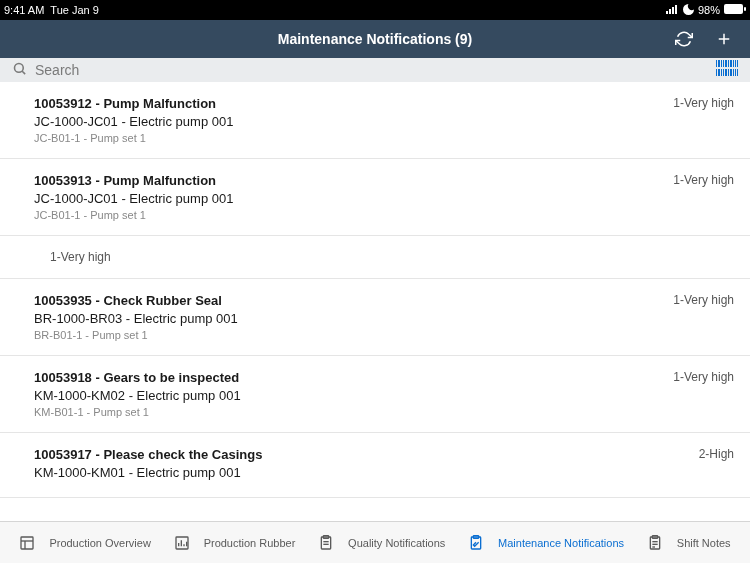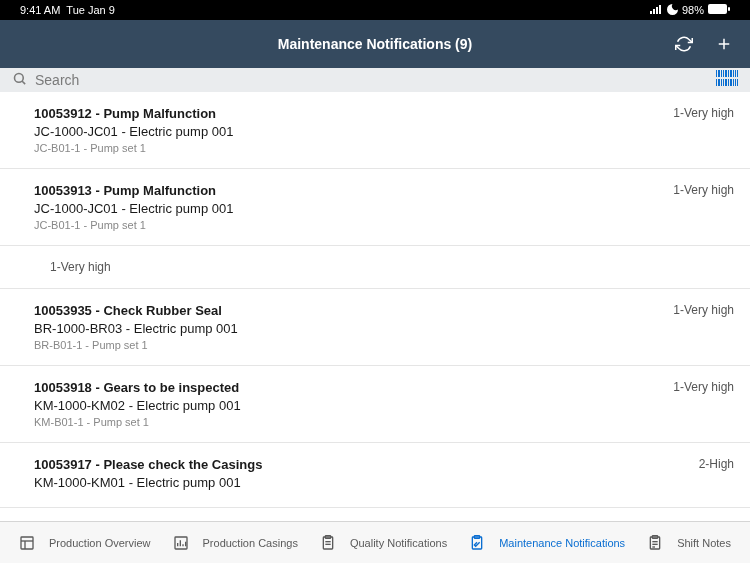--- a/index.html
+++ b/index.html
@@ -16,36 +16,36 @@
       display: flex;
       flex-direction: column;
     }
     .status-bar {
       height: 20px;
       background: #000000;
       color: #ffffff;
       display: flex;
       align-items: center;
       justify-content: space-between;
-      padding: 0 20px;
+      padding: 0 4px;
       font-size: 11px;
       font-weight: 500;
     }
     .status-left {
       display: flex;
       align-items: center;
       gap: 6px;
     }
     .status-right {
       display: flex;
       align-items: center;
       gap: 4px;
     }
     .nav-bar {
-      height: 48px;
+      height: 38px;
       background: #354a5f;
       display: flex;
       align-items: center;
       justify-content: center;
       position: relative;
       color: #ffffff;
     }
     .nav-title {
       font-size: 14px;
       font-weight: 600;
@@ -295,21 +295,21 @@
       </span>
     <span>Production Overview</span>
   </div>
     <div class="tab-item">
     <span class="tab-icon">
         <svg width="16" height="16" viewBox="0 0 24 24" fill="none" stroke="currentColor" stroke-width="2">
           <rect x="3" y="3" width="18" height="18" rx="1"></rect>
           <path d="M7 17V12M11 17V8M15 17V14M19 17V10"></path>
         </svg>
       </span>
-    <span>Production Casings</span>
+    <span>Production Rubber</span>
   </div>
     <div class="tab-item">
     <span class="tab-icon">
         <svg width="16" height="16" viewBox="0 0 24 24" fill="none" stroke="currentColor" stroke-width="2">
           <rect x="5" y="3" width="14" height="18" rx="1"></rect>
           <rect x="8" y="1" width="8" height="4" rx="1"></rect>
           <line x1="8" y1="10" x2="16" y2="10"></line>
           <line x1="8" y1="14" x2="16" y2="14"></line>
         </svg>
       </span>

